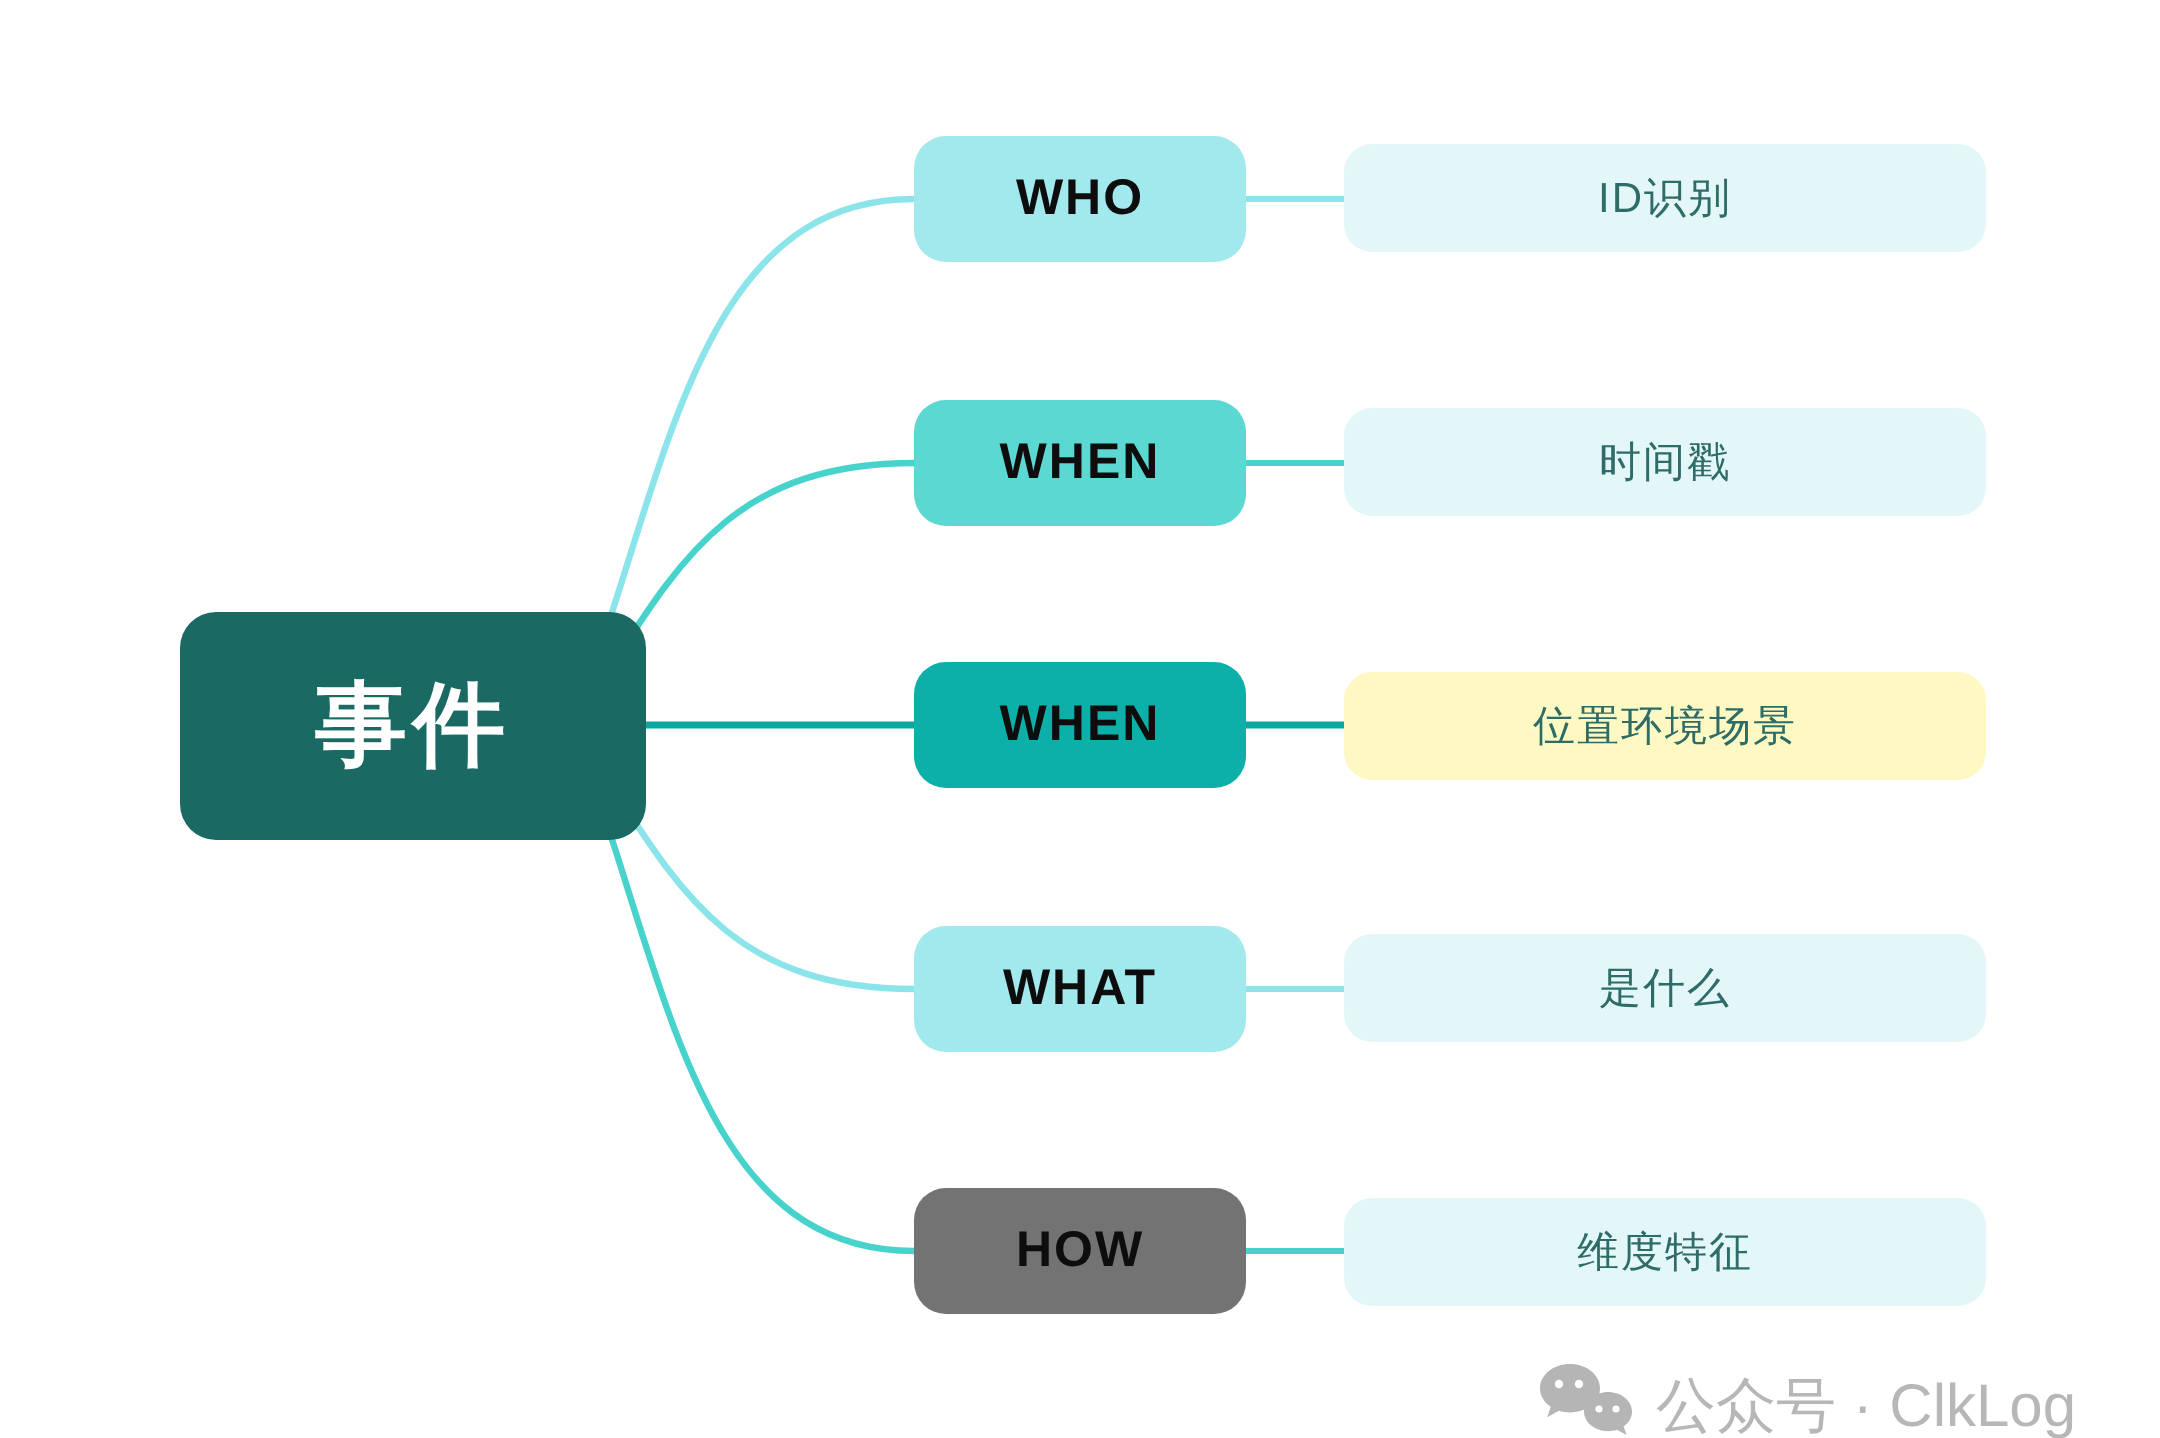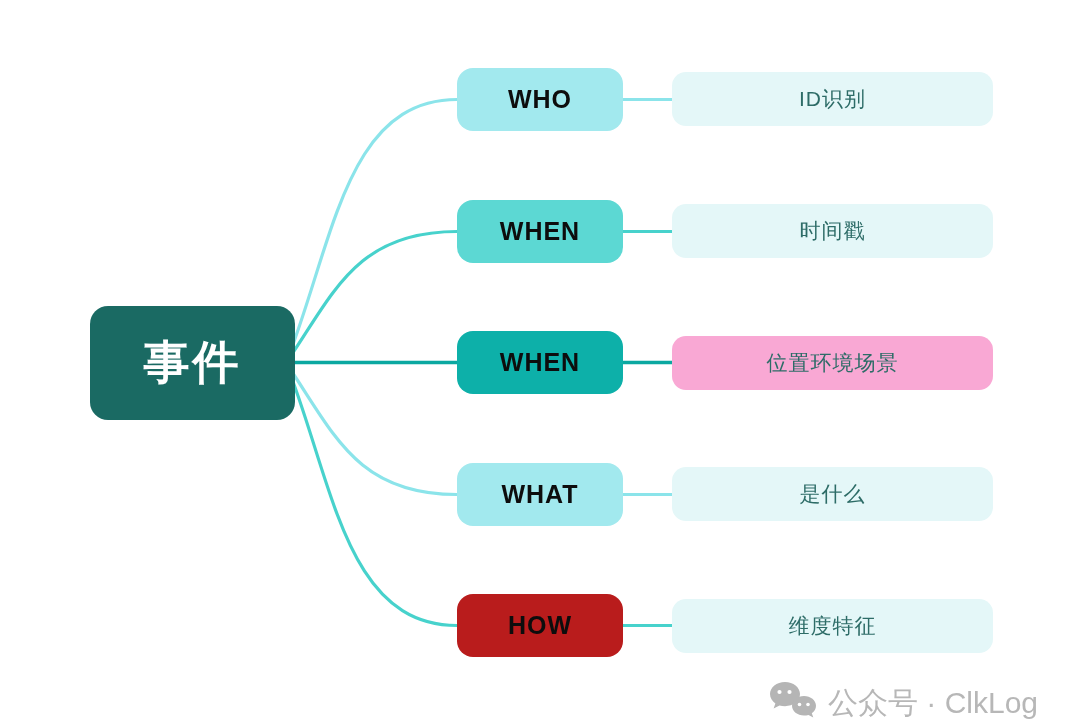--- a/index.html
+++ b/index.html
@@ -11,21 +11,21 @@
     font-family:"Liberation Sans","DejaVu Sans",sans-serif;
   }
   .connectors{position:absolute;left:0;top:0;width:1080px;height:719px;}
   .connectors path{fill:none;stroke-linecap:round;}
   .node{
     position:absolute;
     display:flex;align-items:center;justify-content:center;
     box-sizing:border-box;
   }
   .root-node{
-    left:90px;top:306px;width:205px;height:114px;
+    left:90px;top:306px;width:233px;height:114px;
     border-radius:18px;
     color:#ffffff;font-size:46px;font-weight:bold;letter-spacing:3px;
   }
   .branch-node{
     left:457px;width:166px;height:63px;
     border-radius:16px;
     color:#0d0d0d;font-size:25px;font-weight:bold;letter-spacing:1px;
   }
   .leaf-node{
     left:672px;width:321px;height:54px;
@@ -64,25 +64,25 @@
     <path stroke-width="3" d="M 623 494.5 L 674 494.5" style="stroke: rgb(139, 228, 234);"></path>
     <path stroke-width="3" d="M 623 625.5 L 674 625.5" style="stroke: rgb(71, 210, 204);"></path>
   </svg>
 
   <div class="node root-node" style="background: rgb(26, 106, 99);">事件</div>
 
   <div class="node branch-node b0" style="background: rgb(162, 233, 238); text-align: right;">WHO</div>
   <div class="node branch-node b1" style="background: rgb(92, 216, 211);">WHEN</div>
   <div class="node branch-node b2" style="background: rgb(13, 176, 169);">WHEN</div>
   <div class="node branch-node b3" style="background: rgb(162, 233, 238);">WHAT</div>
-  <div class="node branch-node b4" style="background: #b91c1c;">HOW</div>
+  <div class="node branch-node b4" style="background: #737373;">HOW</div>
 
   <div class="node leaf-node l0" style="background: rgb(228, 247, 248);">ID识别</div>
   <div class="node leaf-node l1" style="background: rgb(228, 247, 248); text-align: right;">时间戳</div>
-  <div class="node leaf-node l2" style="background: #f9a8d4;">位置环境场景</div>
+  <div class="node leaf-node l2" style="background: #fef9c3;">位置环境场景</div>
   <div class="node leaf-node l4" style="background: rgb(228, 247, 248);">维度特征</div>
   <div class="node leaf-node l3" style="background: rgb(228, 247, 248);">是什么</div>
 
   <div class="watermark">
     <svg class="wm-icon" viewBox="0 0 50 46">
       <g style="fill: rgb(181, 181, 181);">
         <path d="M17 2 C8.7 2 2 7.4 2 14.1 C2 17.9 4.1 21.2 7.4 23.4 L5.6 28.6 L11.5 25.4 C13.2 25.9 15 26.2 17 26.2 C25.3 26.2 32 20.8 32 14.1 C32 7.4 25.3 2 17 2 Z"></path>
         <path d="M36 16 C29.4 16 24 20.4 24 25.8 C24 31.2 29.4 35.6 36 35.6 C37.6 35.6 39.1 35.4 40.5 34.9 L45.3 37.5 L43.8 33.3 C46.4 31.5 48 28.8 48 25.8 C48 20.4 42.6 16 36 16 Z"></path>
       </g>
       <g fill="#ffffff">

